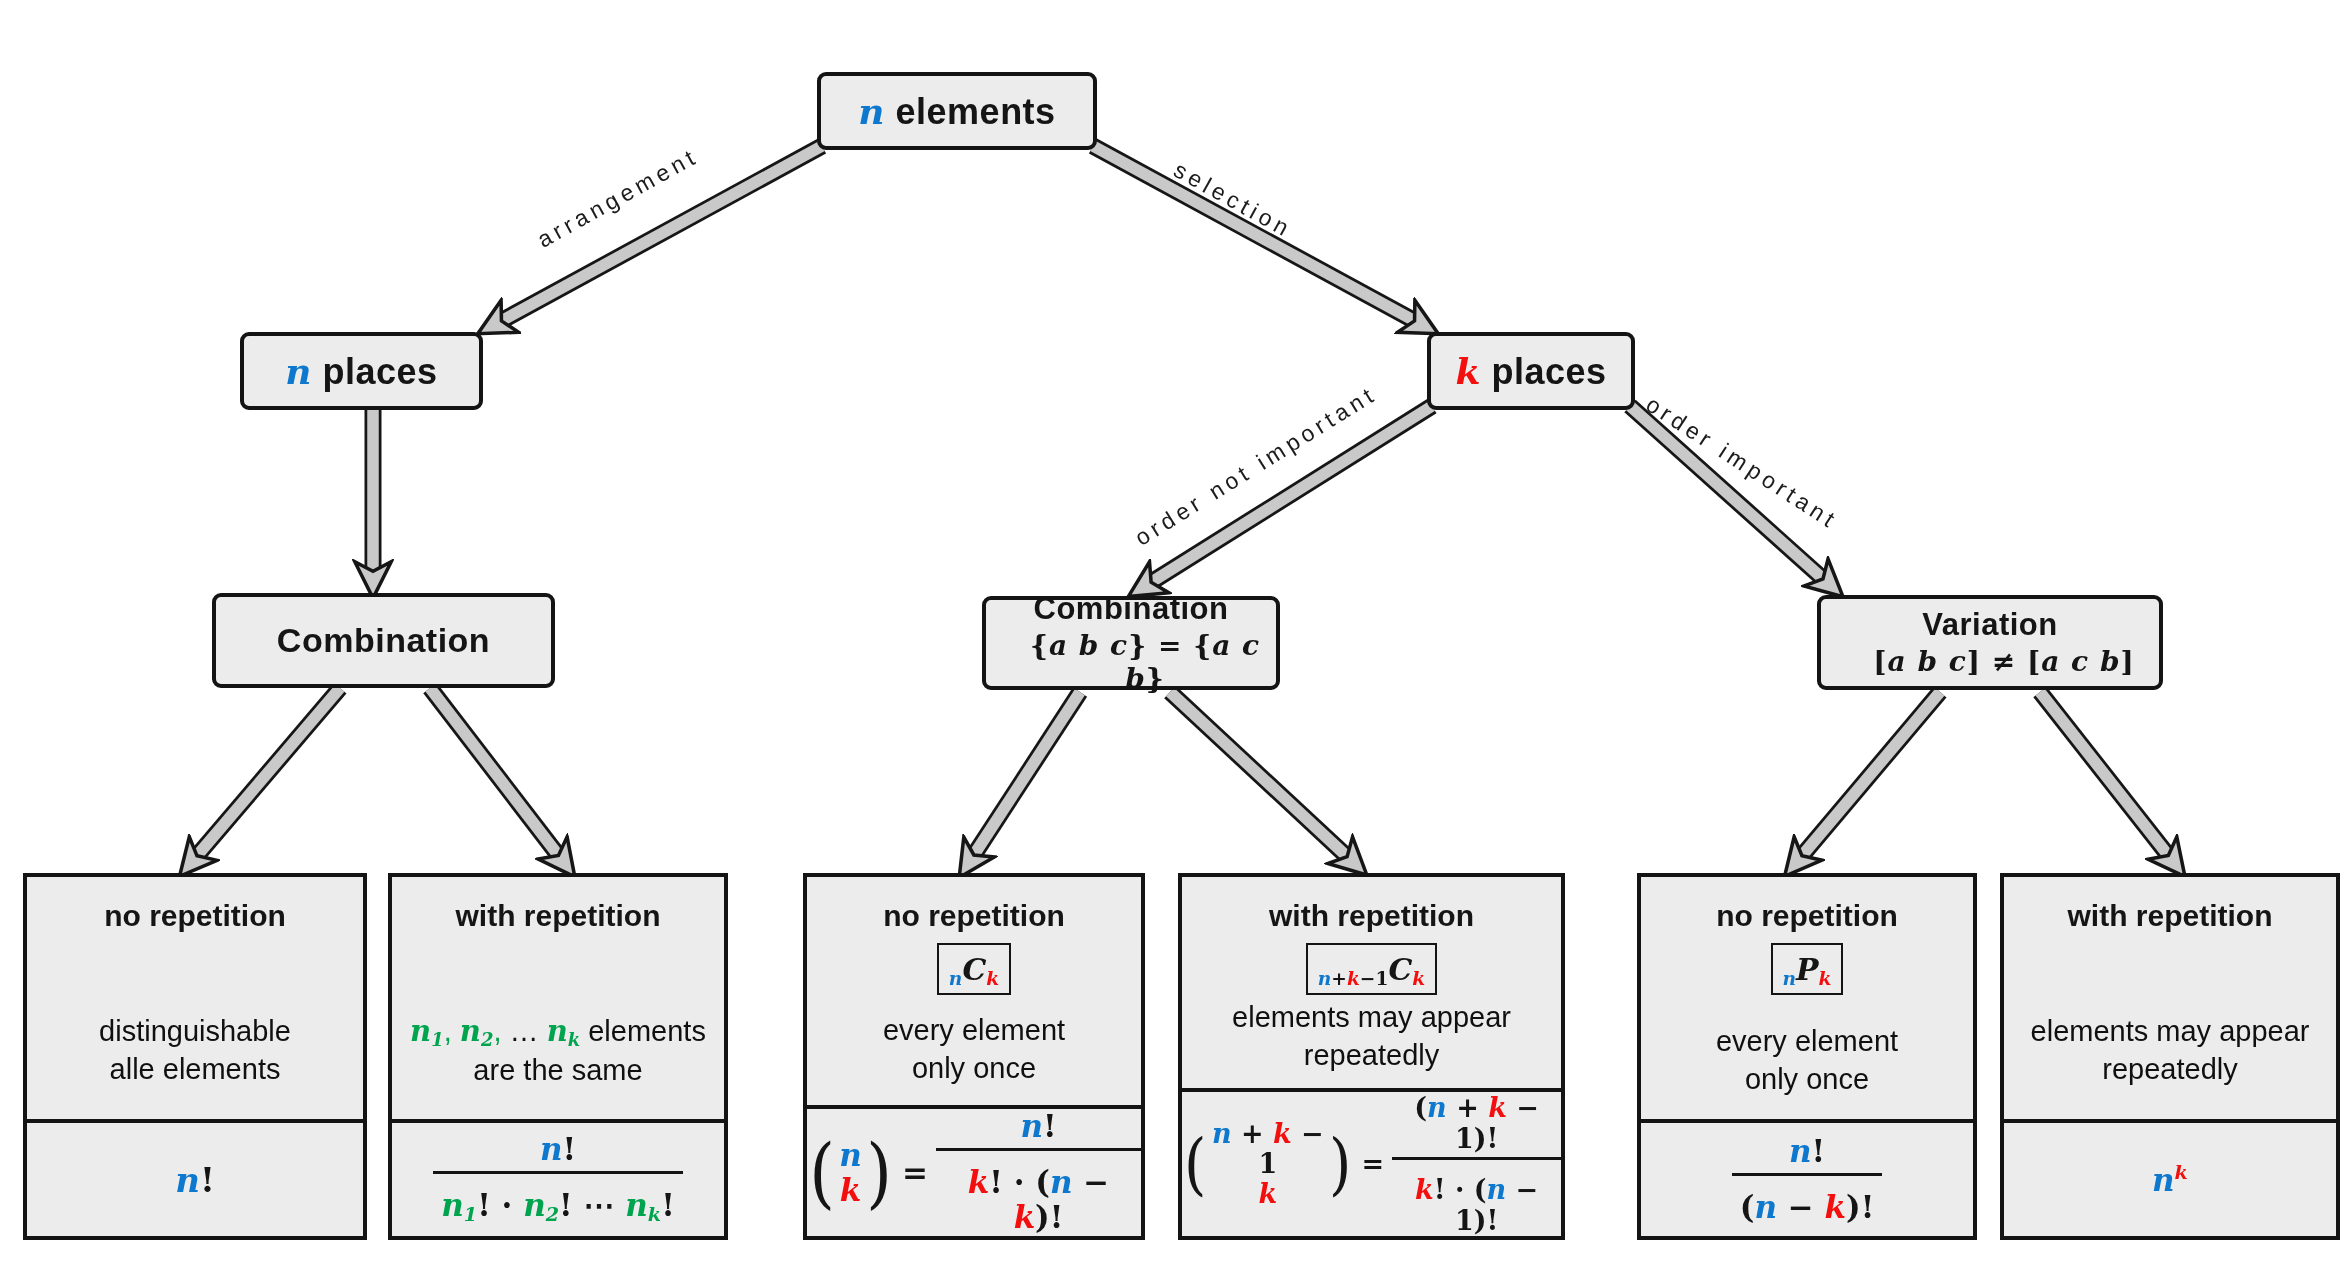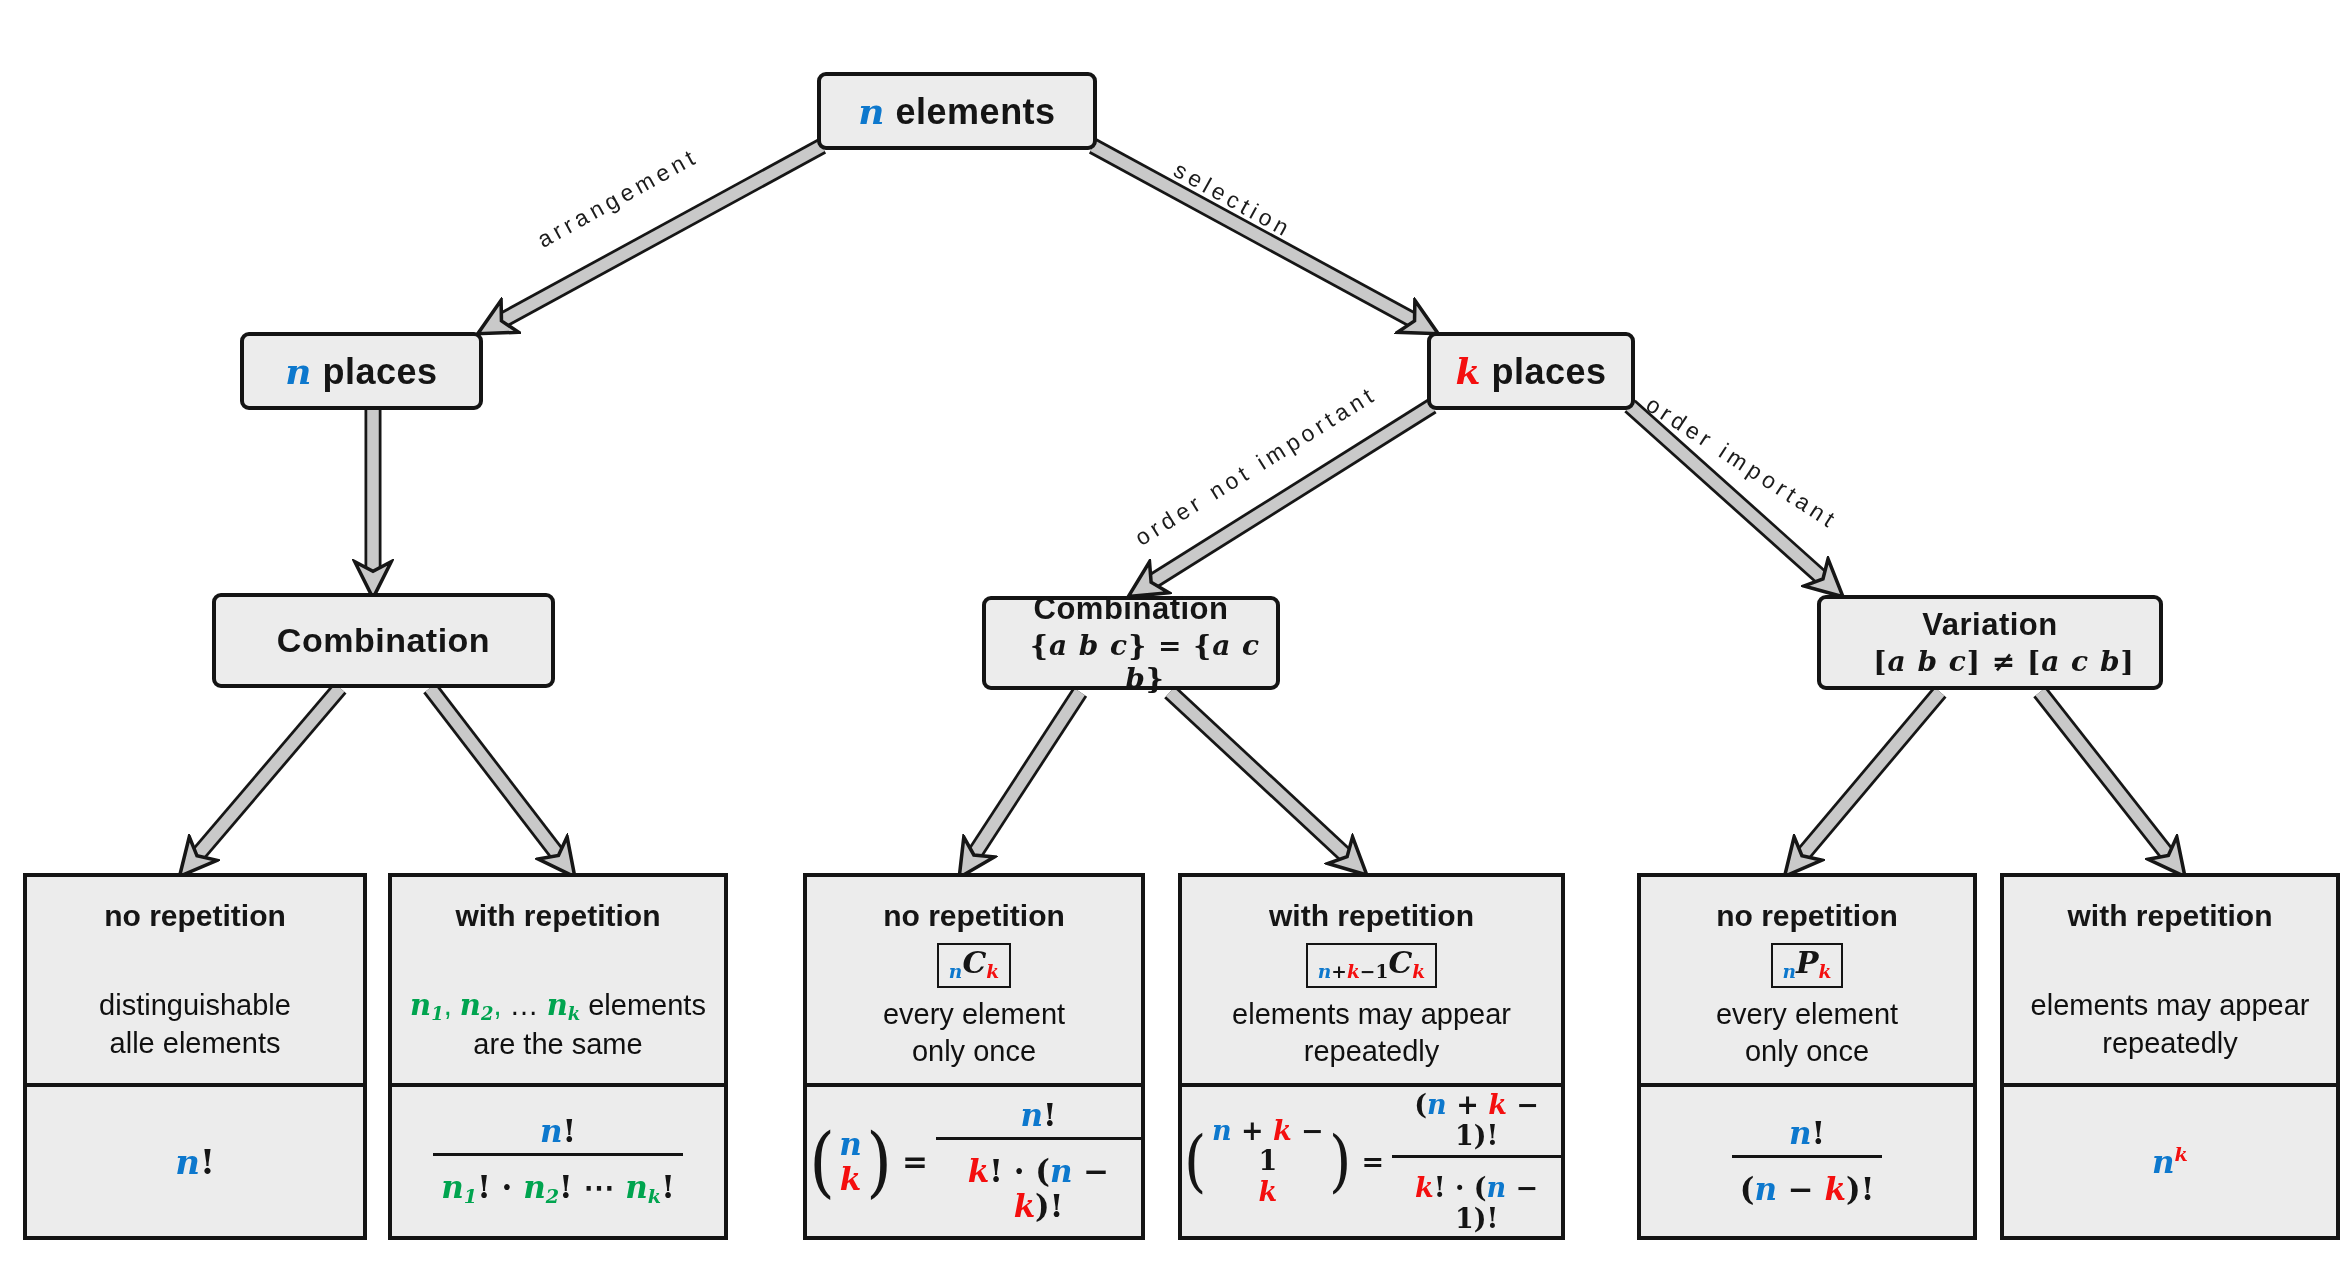--- a/index.html
+++ b/index.html
@@ -31,24 +31,24 @@
 
   .edge-label{
     position:absolute;transform:translate(-50%,-50%) rotate(var(--rot,0deg));
     font-size:23px;letter-spacing:4.5px;color:#1c1c1c;white-space:nowrap;
   }
 
   .leaf{
     position:absolute;box-sizing:border-box;background:var(--boxFill,#ececec);
     border:4px solid #141414;display:flex;flex-direction:column;top:873px;height:367px;
   }
-  .leaf-top{position:relative;height:206px;box-sizing:border-box;display:flex;flex-direction:column;align-items:center;}
+  .leaf-top{position:relative;height:242px;box-sizing:border-box;display:flex;flex-direction:column;align-items:center;}
   .leaf-title{font-weight:bold;font-size:30px;margin-top:22px;}
   .badge{
-    margin-top:10px;border:2.5px solid #141414;padding:1px 10px 3px 10px;
+    margin-top:10px;border:2.5px solid #141414;padding:8px 10px 3px 10px;
     font-size:30px;line-height:1.15;background:var(--boxFill,#ececec);
   }
   .desc{
     position:absolute;left:4px;right:4px;top:72%;transform:translateY(-50%);
     font-size:29px;line-height:1.3;text-align:center;color:#101010;
   }
   .leaf-formula{
     flex:1;border-top:4px solid #141414;display:flex;align-items:center;justify-content:center;
     font-size:31px;
   }

